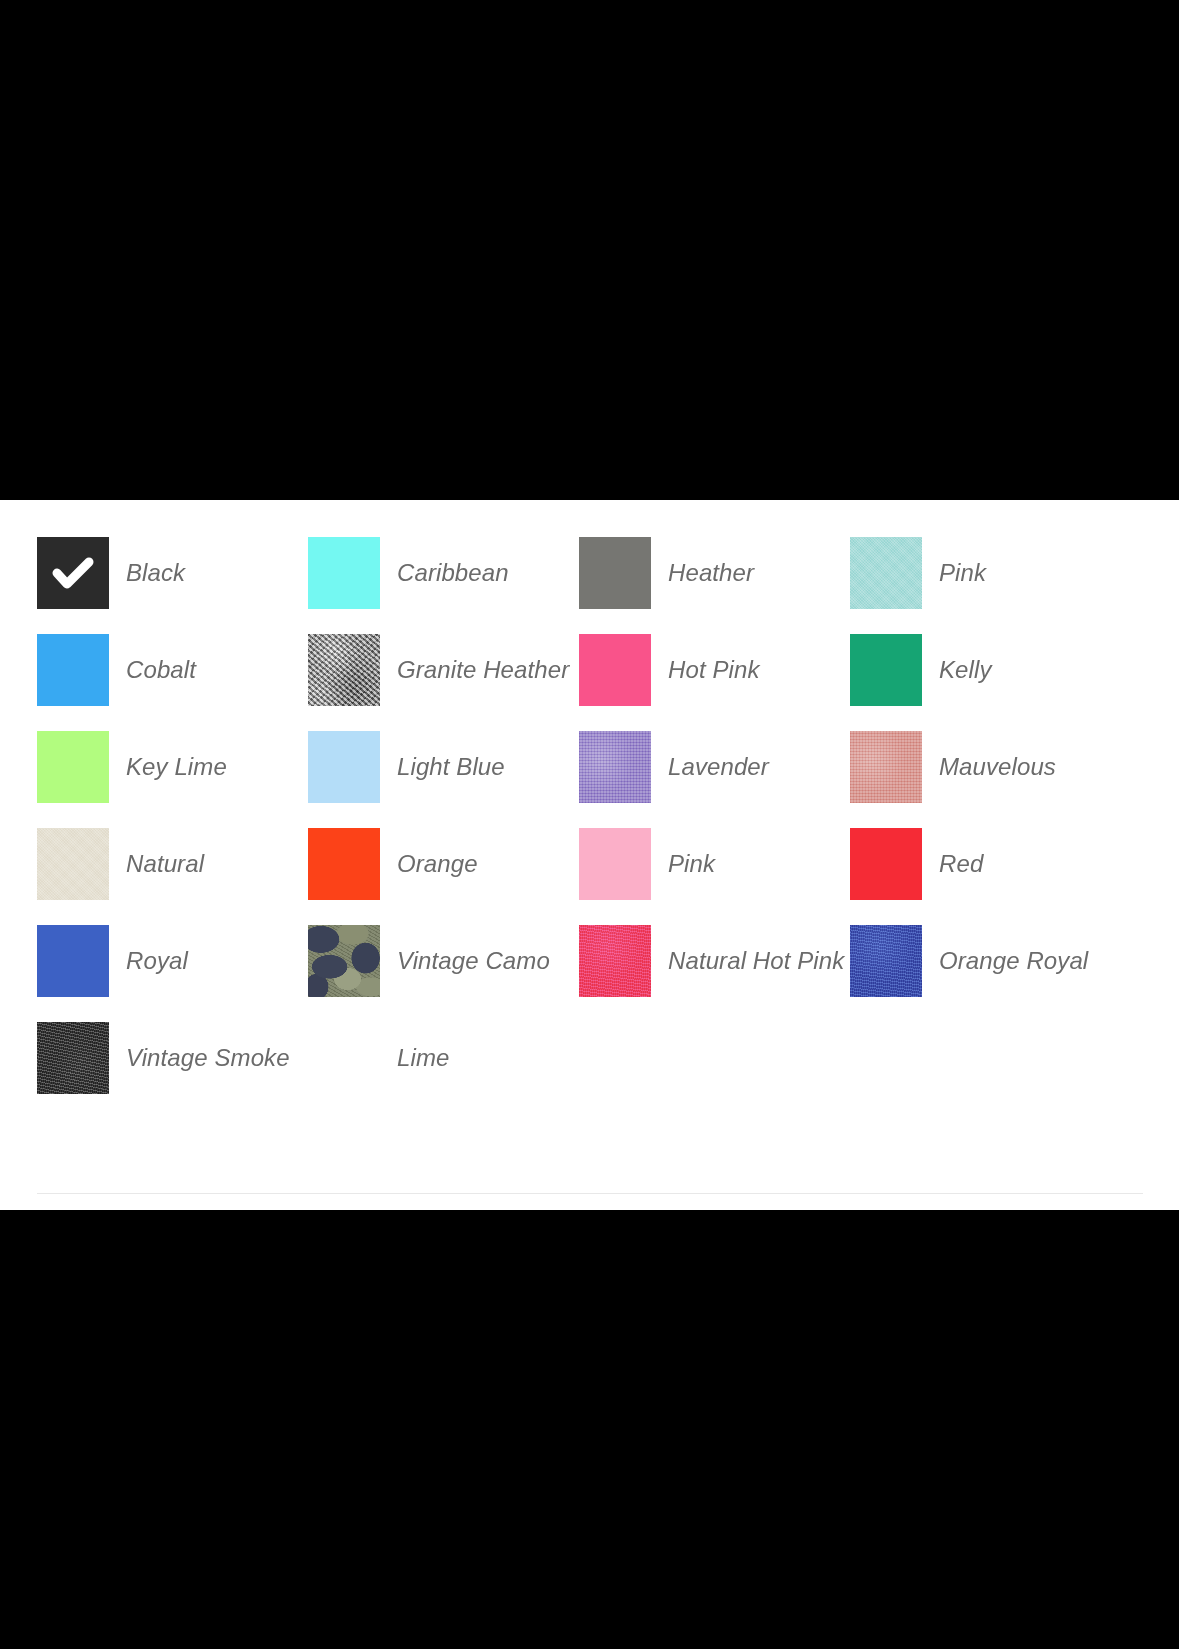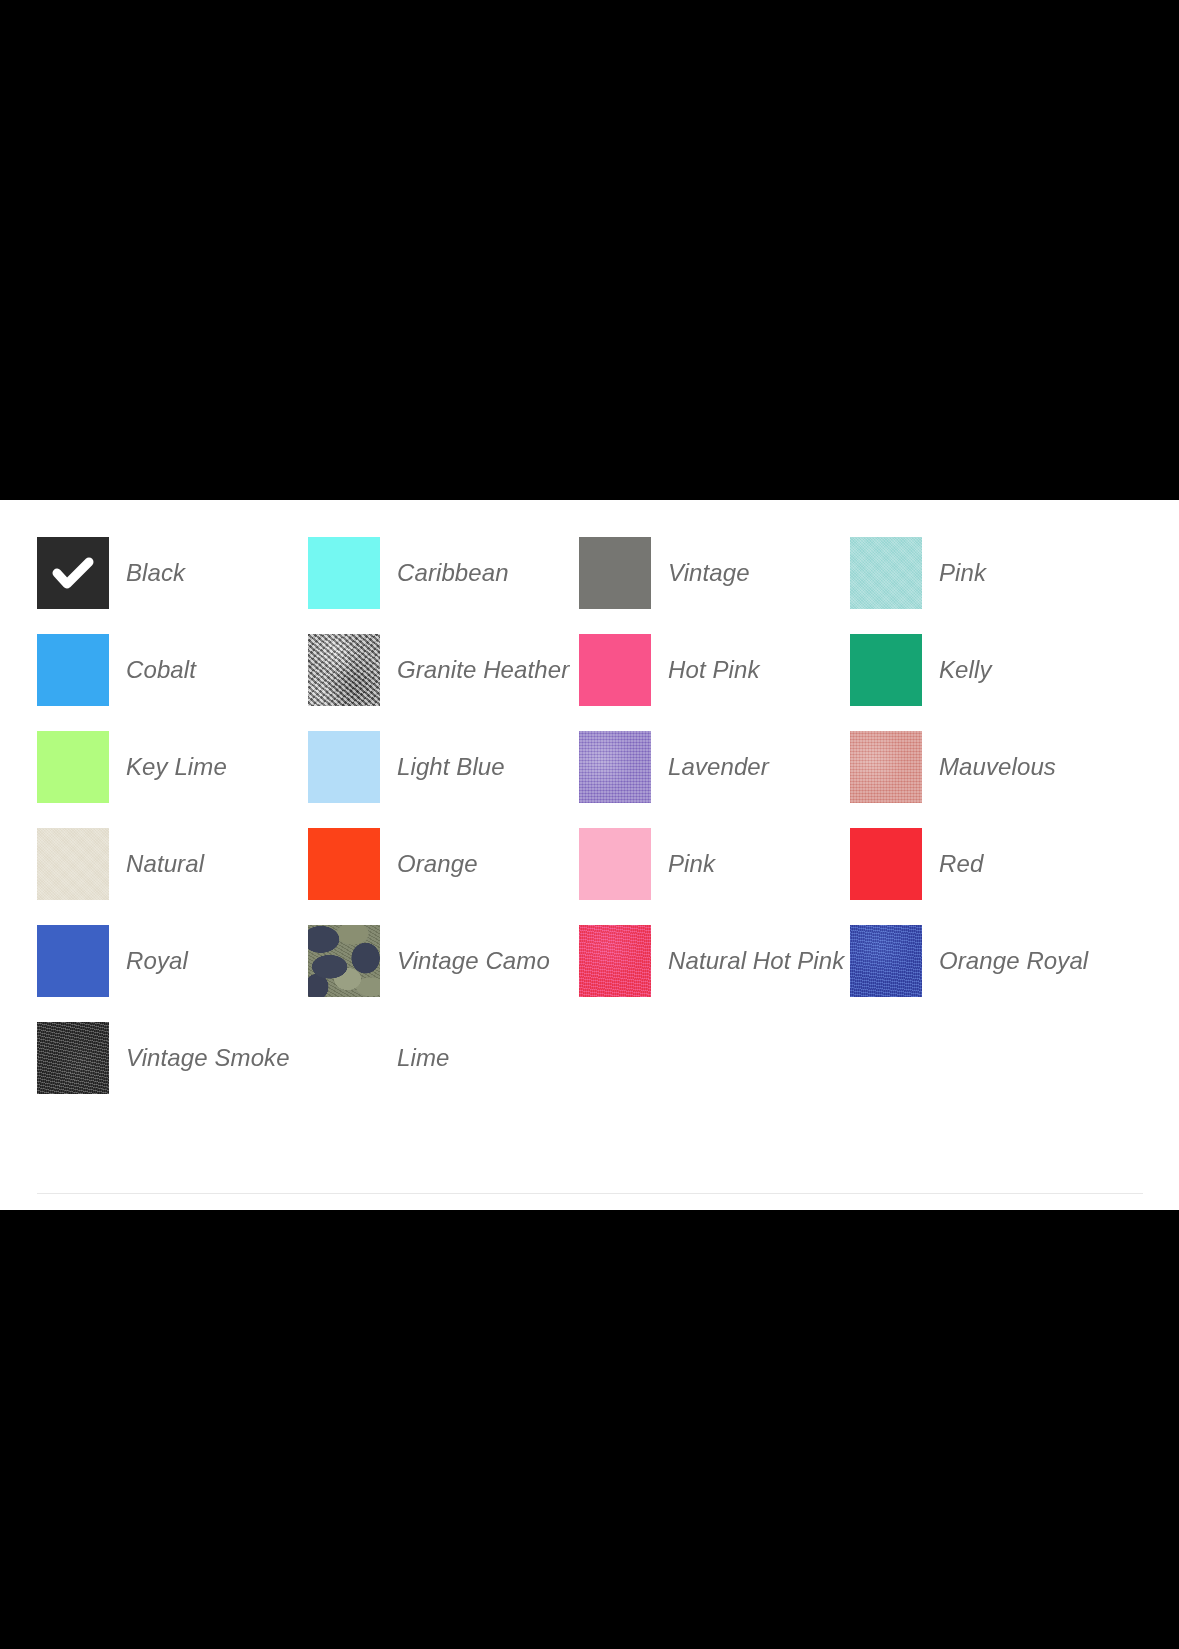--- a/index.html
+++ b/index.html
@@ -143,21 +143,21 @@
             </span>
           </div>
           <span class="swatch-label">Black</span>
         </div>
         <div class="swatch-item">
           <div class="swatch-box " style="background-color: rgb(116, 248, 242);"></div>
           <span class="swatch-label">Caribbean</span>
         </div>
         <div class="swatch-item">
           <div class="swatch-box " style="background-color: rgb(118, 118, 114);"></div>
-          <span class="swatch-label">Vintage</span>
+          <span class="swatch-label">Heather</span>
         </div>
         <div class="swatch-item">
           <div class="swatch-box tex-fine" style="background-color: rgb(166, 220, 217);"></div>
           <span class="swatch-label">Pink</span>
         </div>
         <div class="swatch-item">
           <div class="swatch-box " style="background-color: rgb(56, 169, 242);"></div>
           <span class="swatch-label">Cobalt</span>
         </div>
         <div class="swatch-item">

